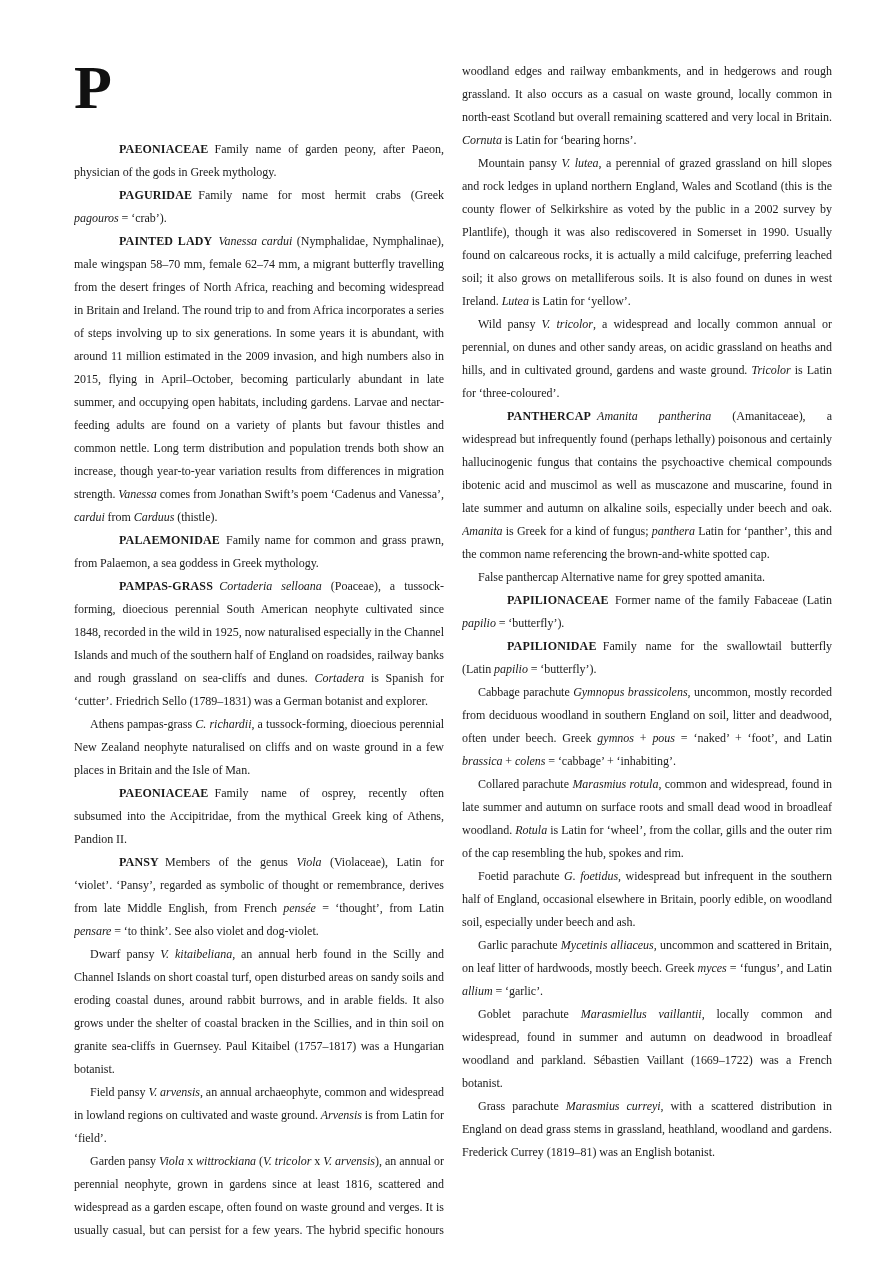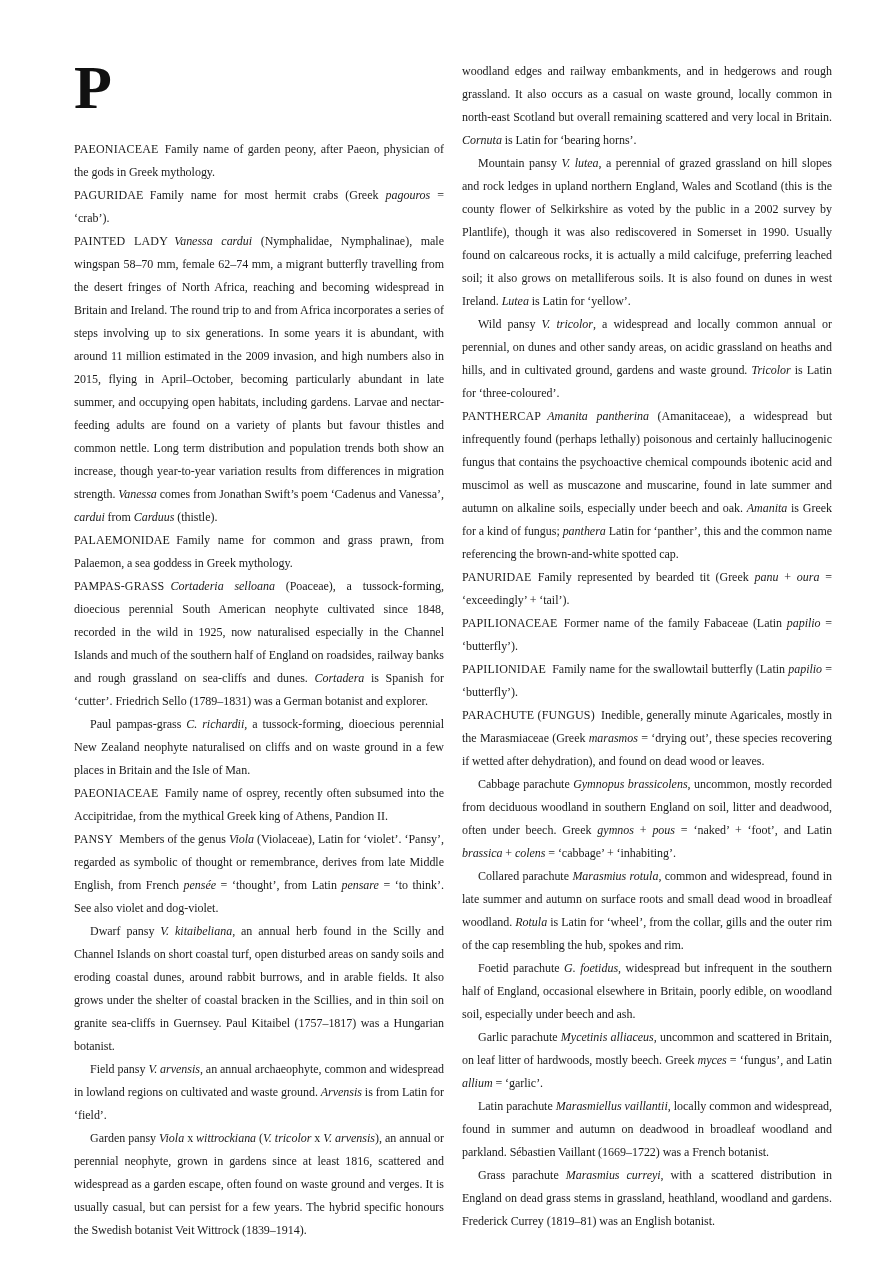--- a/index.html
+++ b/index.html
@@ -63,22 +63,23 @@
     hyphens: auto;
     -webkit-hyphens: auto;
     word-spacing: -0.15px;
     letter-spacing: -0.02px;
   }
   p.sub { text-indent: 16px; }
   p.entry { text-indent: 0; }
   p.cont { text-indent: 0; }
 
   .hw {
-    font-weight: normal;
+    font-weight: bold;
     letter-spacing: 0.15px;
+    margin-left: 45px;
   }
   .hw::after { content: "\2002"; }
   .shw { font-weight: normal; }
   .shw::after { content: "\0020"; }
   i, .it { font-style: italic; }
 </style>
 </head>
 <body>
 
 <div class="page">
@@ -87,39 +88,38 @@
     <span class="dropcap">P</span>
   </div>
 
   <div class="columns">
     <div class="col col-left" id="col-left">
         <p class="entry"><span class="hw">PAEONIACEAE</span><span>Family name of garden peony, after Paeon, physician of the gods in Greek mythology.</span></p>
         <p class="entry"><span class="hw">PAGURIDAE</span><span>Family name for most hermit crabs (Greek <i>pagouros</i> = ‘crab’).</span></p>
         <p class="entry"><span class="hw">PAINTED LADY</span><span><i>Vanessa cardui</i> (Nymphalidae, Nymphalinae), male wingspan 58–70 mm, female 62–74 mm, a migrant butterfly travelling from the desert fringes of North Africa, reaching and becoming widespread in Britain and Ireland. The round trip to and from Africa incorporates a series of steps involving up to six generations. In some years it is abundant, with around 11 million estimated in the 2009 invasion, and high numbers also in 2015, flying in April–October, becoming particularly abundant in late summer, and occupying open habitats, including gardens. Larvae and nectar-feeding adults are found on a variety of plants but favour thistles and common nettle. Long term distribution and population trends both show an increase, though year-to-year variation results from differences in migration strength. <i>Vanessa</i> comes from Jonathan Swift’s poem ‘Cadenus and Vanessa’, <i>cardui</i> from <i>Carduus</i> (thistle).</span></p>
         <p class="entry"><span class="hw">PALAEMONIDAE</span><span>Family name for common and grass prawn, from Palaemon, a sea goddess in Greek mythology.</span></p>
         <p class="entry"><span class="hw">PAMPAS-GRASS</span><span><i>Cortaderia selloana</i> (Poaceae), a tussock-forming, dioecious perennial South American neophyte cultivated since 1848, recorded in the wild in 1925, now naturalised especially in the Channel Islands and much of the southern half of England on roadsides, railway banks and rough grassland on sea-cliffs and dunes. <i>Cortadera</i> is Spanish for ‘cutter’. Friedrich Sello (1789–1831) was a German botanist and explorer.</span></p>
-        <p class="sub"><span class="shw">Paul pampas-grass</span><span><i>C. richardii</i>, a tussock-forming, dioecious perennial New Zealand neophyte naturalised on cliffs and on waste ground in a few places in Britain and the Isle of Man.</span></p>
+        <p class="sub"><span class="shw">Athens pampas-grass</span><span><i>C. richardii</i>, a tussock-forming, dioecious perennial New Zealand neophyte naturalised on cliffs and on waste ground in a few places in Britain and the Isle of Man.</span></p>
         <p class="entry"><span class="hw">PAEONIACEAE</span><span>Family name of osprey, recently often subsumed into the Accipitridae, from the mythical Greek king of Athens, Pandion II.</span></p>
         <p class="entry"><span class="hw">PANSY</span><span>Members of the genus <i>Viola</i> (Violaceae), Latin for ‘violet’. ‘Pansy’, regarded as symbolic of thought or remembrance, derives from late Middle English, from French <i>pensée</i> = ‘thought’, from Latin <i>pensare</i> = ‘to think’. See also violet and dog-violet.</span></p>
         <p class="sub"><span class="shw">Dwarf pansy</span><span><i>V. kitaibeliana</i>, an annual herb found in the Scilly and Channel Islands on short coastal turf, open disturbed areas on sandy soils and eroding coastal dunes, around rabbit burrows, and in arable fields. It also grows under the shelter of coastal bracken in the Scillies, and in thin soil on granite sea-cliffs in Guernsey. Paul Kitaibel (1757–1817) was a Hungarian botanist.</span></p>
         <p class="sub"><span class="shw">Field pansy</span><span><i>V. arvensis</i>, an annual archaeophyte, common and widespread in lowland regions on cultivated and waste ground. <i>Arvensis</i> is from Latin for ‘field’.</span></p>
         <p class="sub"><span class="shw">Garden pansy</span><span><i>Viola</i> x <i>wittrockiana</i> (<i>V. tricolor</i> x <i>V. arvensis</i>), an annual or perennial neophyte, grown in gardens since at least 1816, scattered and widespread as a garden escape, often found on waste ground and verges. It is usually casual, but can persist for a few years. The hybrid specific honours the Swedish botanist Veit Wittrock (1839–1914).</span></p>
         <p class="sub"><span class="shw">Horned pansy</span><span><i>V. cornuta</i>, a neophyte annual or short-lived perennial introduced from the Pyrenees in 1776, widely grown in gardens, sometimes escaping to become established on roadsides,</span></p>
       </div>
     <div class="col col-right" id="col-right">
         <p class="cont"><span>woodland edges and railway embankments, and in hedgerows and rough grassland. It also occurs as a casual on waste ground, locally common in north-east Scotland but overall remaining scattered and very local in Britain. <i>Cornuta</i> is Latin for ‘bearing horns’.</span></p>
         <p class="sub"><span class="shw">Mountain pansy</span><span><i>V. lutea</i>, a perennial of grazed grassland on hill slopes and rock ledges in upland northern England, Wales and Scotland (this is the county flower of Selkirkshire as voted by the public in a 2002 survey by Plantlife), though it was also rediscovered in Somerset in 1990. Usually found on calcareous rocks, it is actually a mild calcifuge, preferring leached soil; it also grows on metalliferous soils. It is also found on dunes in west Ireland. <i>Lutea</i> is Latin for ‘yellow’.</span></p>
         <p class="sub"><span class="shw">Wild pansy</span><span><i>V. tricolor</i>, a widespread and locally common annual or perennial, on dunes and other sandy areas, on acidic grassland on heaths and hills, and in cultivated ground, gardens and waste ground. <i>Tricolor</i> is Latin for ‘three-coloured’.</span></p>
         <p class="entry"><span class="hw">PANTHERCAP</span><span><i>Amanita pantherina</i> (Amanitaceae), a widespread but infrequently found (perhaps lethally) poisonous and certainly hallucinogenic fungus that contains the psychoactive chemical compounds ibotenic acid and muscimol as well as muscazone and muscarine, found in late summer and autumn on alkaline soils, especially under beech and oak. <i>Amanita</i> is Greek for a kind of fungus; <i>panthera</i> Latin for ‘panther’, this and the common name referencing the brown-and-white spotted cap.</span></p>
-        <p class="entry"><span class="hw">PANURIDAE</span><span>Family represented by bearded tit (Greek <i>panu</i> + <i>oura</i> = ‘exceedingly’ + ‘tail’).</span></p>
+        <p class="sub"><span class="shw">False panthercap</span><span>Alternative name for grey spotted amanita.</span></p>
         <p class="entry"><span class="hw">PAPILIONACEAE</span><span>Former name of the family Fabaceae (Latin <i>papilio</i> = ‘butterfly’).</span></p>
         <p class="entry"><span class="hw">PAPILIONIDAE</span><span>Family name for the swallowtail butterfly (Latin <i>papilio</i> = ‘butterfly’).</span></p>
-        <p class="entry"><span class="hw">PARACHUTE (FUNGUS)</span><span>Inedible, generally minute Agaricales, mostly in the Marasmiaceae (Greek <i>marasmos</i> = ‘drying out’, these species recovering if wetted after dehydration), and found on dead wood or leaves.</span></p>
         <p class="sub"><span class="shw">Cabbage parachute</span><span><i>Gymnopus brassicolens</i>, uncommon, mostly recorded from deciduous woodland in southern England on soil, litter and deadwood, often under beech. Greek <i>gymnos</i> + <i>pous</i> = ‘naked’ + ‘foot’, and Latin <i>brassica</i> + <i>colens</i> = ‘cabbage’ + ‘inhabiting’.</span></p>
         <p class="sub"><span class="shw">Collared parachute</span><span><i>Marasmius rotula</i>, common and widespread, found in late summer and autumn on surface roots and small dead wood in broadleaf woodland. <i>Rotula</i> is Latin for ‘wheel’, from the collar, gills and the outer rim of the cap resembling the hub, spokes and rim.</span></p>
         <p class="sub"><span class="shw">Foetid parachute</span><span><i>G. foetidus</i>, widespread but infrequent in the southern half of England, occasional elsewhere in Britain, poorly edible, on woodland soil, especially under beech and ash.</span></p>
         <p class="sub"><span class="shw">Garlic parachute</span><span><i>Mycetinis alliaceus</i>, uncommon and scattered in Britain, on leaf litter of hardwoods, mostly beech. Greek <i>myces</i> = ‘fungus’, and Latin <i>allium</i> = ‘garlic’.</span></p>
-        <p class="sub"><span class="shw">Latin parachute</span><span><i>Marasmiellus vaillantii</i>, locally common and widespread, found in summer and autumn on deadwood in broadleaf woodland and parkland. Sébastien Vaillant (1669–1722) was a French botanist.</span></p>
+        <p class="sub"><span class="shw">Goblet parachute</span><span><i>Marasmiellus vaillantii</i>, locally common and widespread, found in summer and autumn on deadwood in broadleaf woodland and parkland. Sébastien Vaillant (1669–1722) was a French botanist.</span></p>
         <p class="sub"><span class="shw">Grass parachute</span><span><i>Marasmius curreyi</i>, with a scattered distribution in England on dead grass stems in grassland, heathland, woodland and gardens. Frederick Currey (1819–81) was an English botanist.</span></p>
       </div>
   </div>
 
 </div>
 
 </body></html>

